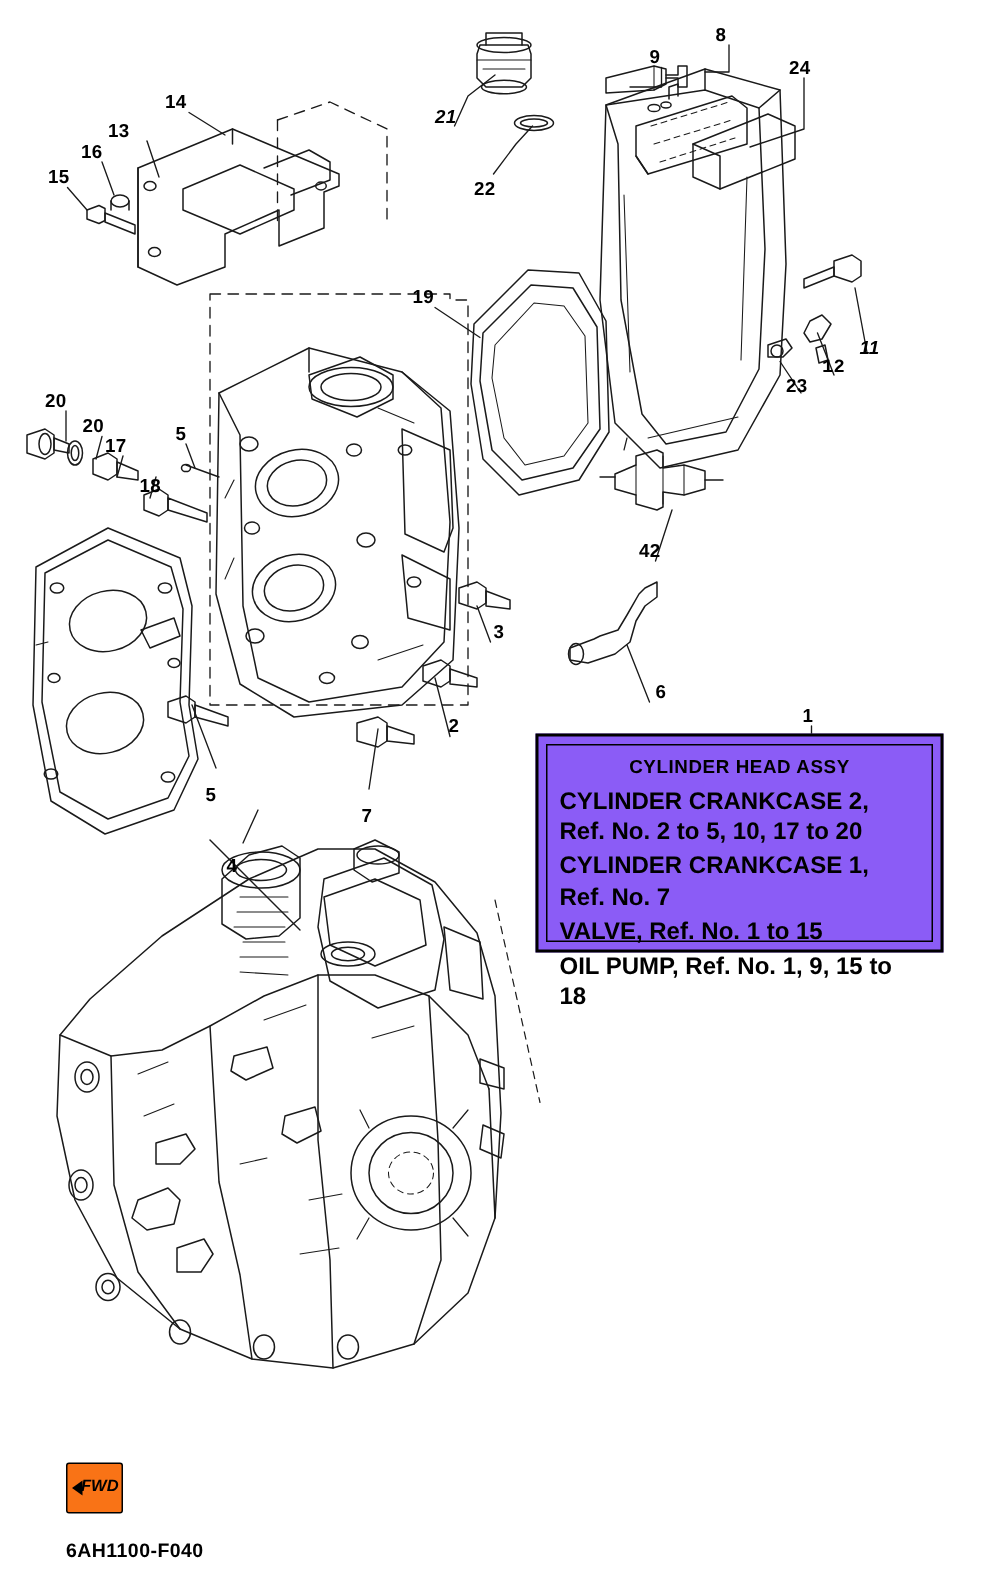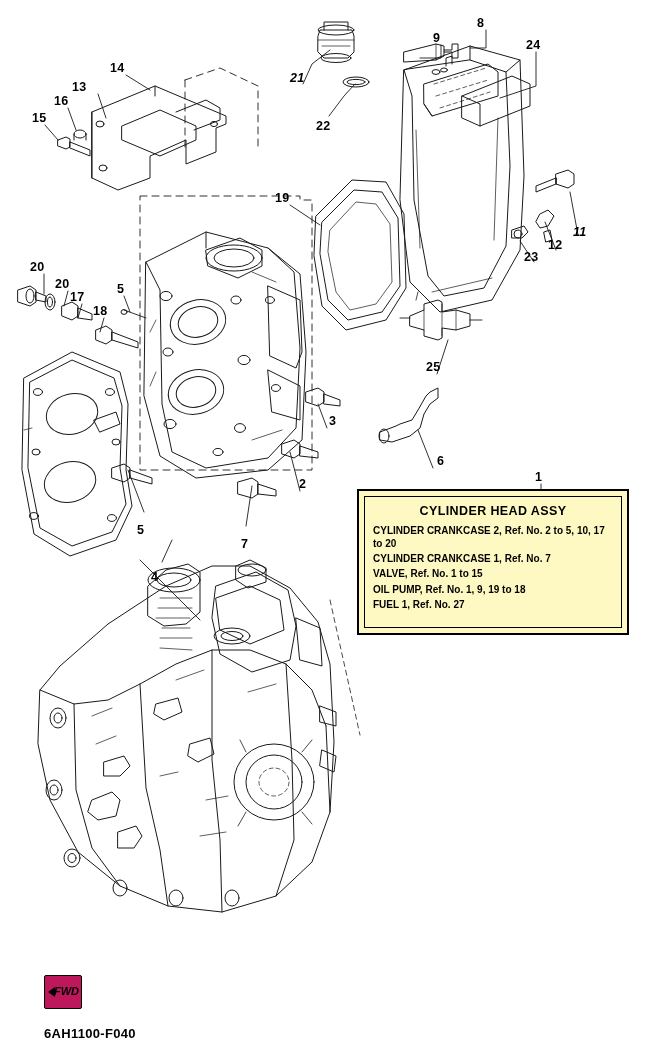--- a/index.html
+++ b/index.html
@@ -1,24 +1,24 @@
 <!DOCTYPE html>
 <html><head>
 <meta charset="utf-8">
 <style>
   html,body{margin:0;padding:0;background:#ffffff;}
   body{width:662px;height:1064px;position:relative;font-family:"Liberation Sans",sans-serif;color:#000;overflow:hidden;}
   #sheet{position:absolute;left:0;top:0;width:662px;height:1064px;}
   svg{display:block;}
   .callout{position:absolute;font-size:12.5px;font-weight:bold;letter-spacing:.2px;line-height:1;}
-  .legend{position:absolute;left:357px;top:489px;width:272px;height:146px;border:2px solid #000;background:#fef9c3;box-sizing:border-box;}
+  .legend{position:absolute;left:357px;top:489px;width:272px;height:146px;border:2px solid #000;background:#8b5cf6;box-sizing:border-box;}
   .legend .inner{position:absolute;left:5px;top:5px;right:5px;bottom:5px;border:1px solid #000;box-sizing:border-box;padding:7px 8px 0 8px;}
   .legend h1{margin:0 0 7px 0;text-align:center;font-size:12.5px;font-weight:bold;letter-spacing:.4px;}
-  .legend p{margin:0 0 2.5px 0;font-size:10px;font-weight:bold;letter-spacing:0;line-height:1.28;}
-  .fwdbox{position:absolute;left:44px;top:975px;width:36px;height:32px;border:1px solid #000;border-radius:2px;background:#be185d;}
+  .legend p{margin:0 0 2.5px 0;font-size:16px;font-weight:bold;letter-spacing:0;line-height:1.28;}
+  .fwdbox{position:absolute;left:44px;top:975px;width:36px;height:32px;border:1px solid #000;border-radius:2px;background:#f97316;}
   .fwdbox .lbl{position:absolute;left:9px;top:9px;font-size:11px;font-weight:bold;font-style:italic;}
   .fwdbox .arrow{position:absolute;left:3px;top:11px;width:0;height:0;border-top:5px solid transparent;border-bottom:5px solid transparent;border-right:7px solid #000;}
   .code{position:absolute;left:44px;top:1026px;font-size:13px;font-weight:bold;letter-spacing:.3px;}
 </style>
 </head>
 <body>
 
 <div id="sheet">
 <svg width="662" height="1064" viewBox="0 0 662 1064" xmlns="http://www.w3.org/2000/svg">
   <g fill="none" stroke="#1a1a1a" stroke-width="1" stroke-linejoin="round" stroke-linecap="round">
@@ -285,44 +285,43 @@
 <div class="callout" style="left:433px;top:32px;">9</div>
 <div class="callout" style="left:526px;top:39px;">24</div>
 <div class="callout" style="left:290px;top:72px;font-style:italic;">21</div>
 <div class="callout" style="left:110px;top:62px;">14</div>
 <div class="callout" style="left:72px;top:81px;">13</div>
 <div class="callout" style="left:316px;top:104px;margin-top:16px;">22</div>
 <div class="callout" style="left:54px;top:95px;">16</div>
 <div class="callout" style="left:32px;top:112px;">15</div>
 <div class="callout" style="left:275px;top:192px;">19</div>
 <div class="callout" style="left:573px;top:226px;font-style:italic;">11</div>
-<div class="callout" style="left:548px;top:239px;">12</div>
+<div class="callout" style="left:548px;top:239px;font-family:Liberation Mono, monospace;">12</div>
 <div class="callout" style="left:524px;top:251px;">23</div>
 <div class="callout" style="left:30px;top:261px;">20</div>
 <div class="callout" style="left:55px;top:278px;text-align:center;">20</div>
 <div class="callout" style="left:70px;top:291px;">17</div>
-<div class="callout" style="left:93px;top:305px;">18</div>
+<div class="callout" style="left:93px;top:318px;">18</div>
 <div class="callout" style="left:117px;top:283px;">5</div>
-<div class="callout" style="left:426px;top:361px;">25</div>
+<div class="callout" style="left:426px;top:361px;">42</div>
 <div class="callout" style="left:329px;top:415px;">3</div>
 <div class="callout" style="left:437px;top:455px;">6</div>
 <div class="callout" style="left:299px;top:478px;">2</div>
 <div class="callout" style="left:137px;top:524px;">5</div>
 <div class="callout" style="left:241px;top:538px;">7</div>
 <div class="callout" style="left:151px;top:571px;">4</div>
 <div class="callout" style="left:535px;top:471px;">1</div>
 
 <div class="legend">
   <div class="inner">
     <h1>CYLINDER HEAD ASSY</h1>
     <p>CYLINDER CRANKCASE 2, Ref. No. 2 to 5, 10, 17 to 20</p>
     <p>CYLINDER CRANKCASE 1, Ref. No. 7</p>
     <p>VALVE, Ref. No. 1 to 15</p>
-    <p>OIL PUMP, Ref. No. 1, 9, 19 to 18</p>
-    <p>FUEL 1,  Ref. No. 27</p>
+    <p>OIL PUMP, Ref. No. 1, 9, 15 to 18</p>
   </div>
 </div>
 
 <div class="fwdbox">
   <div class="arrow"></div>
   <div class="lbl">FWD</div>
 </div>
 
 <div class="code">6AH1100-F040</div>
 

